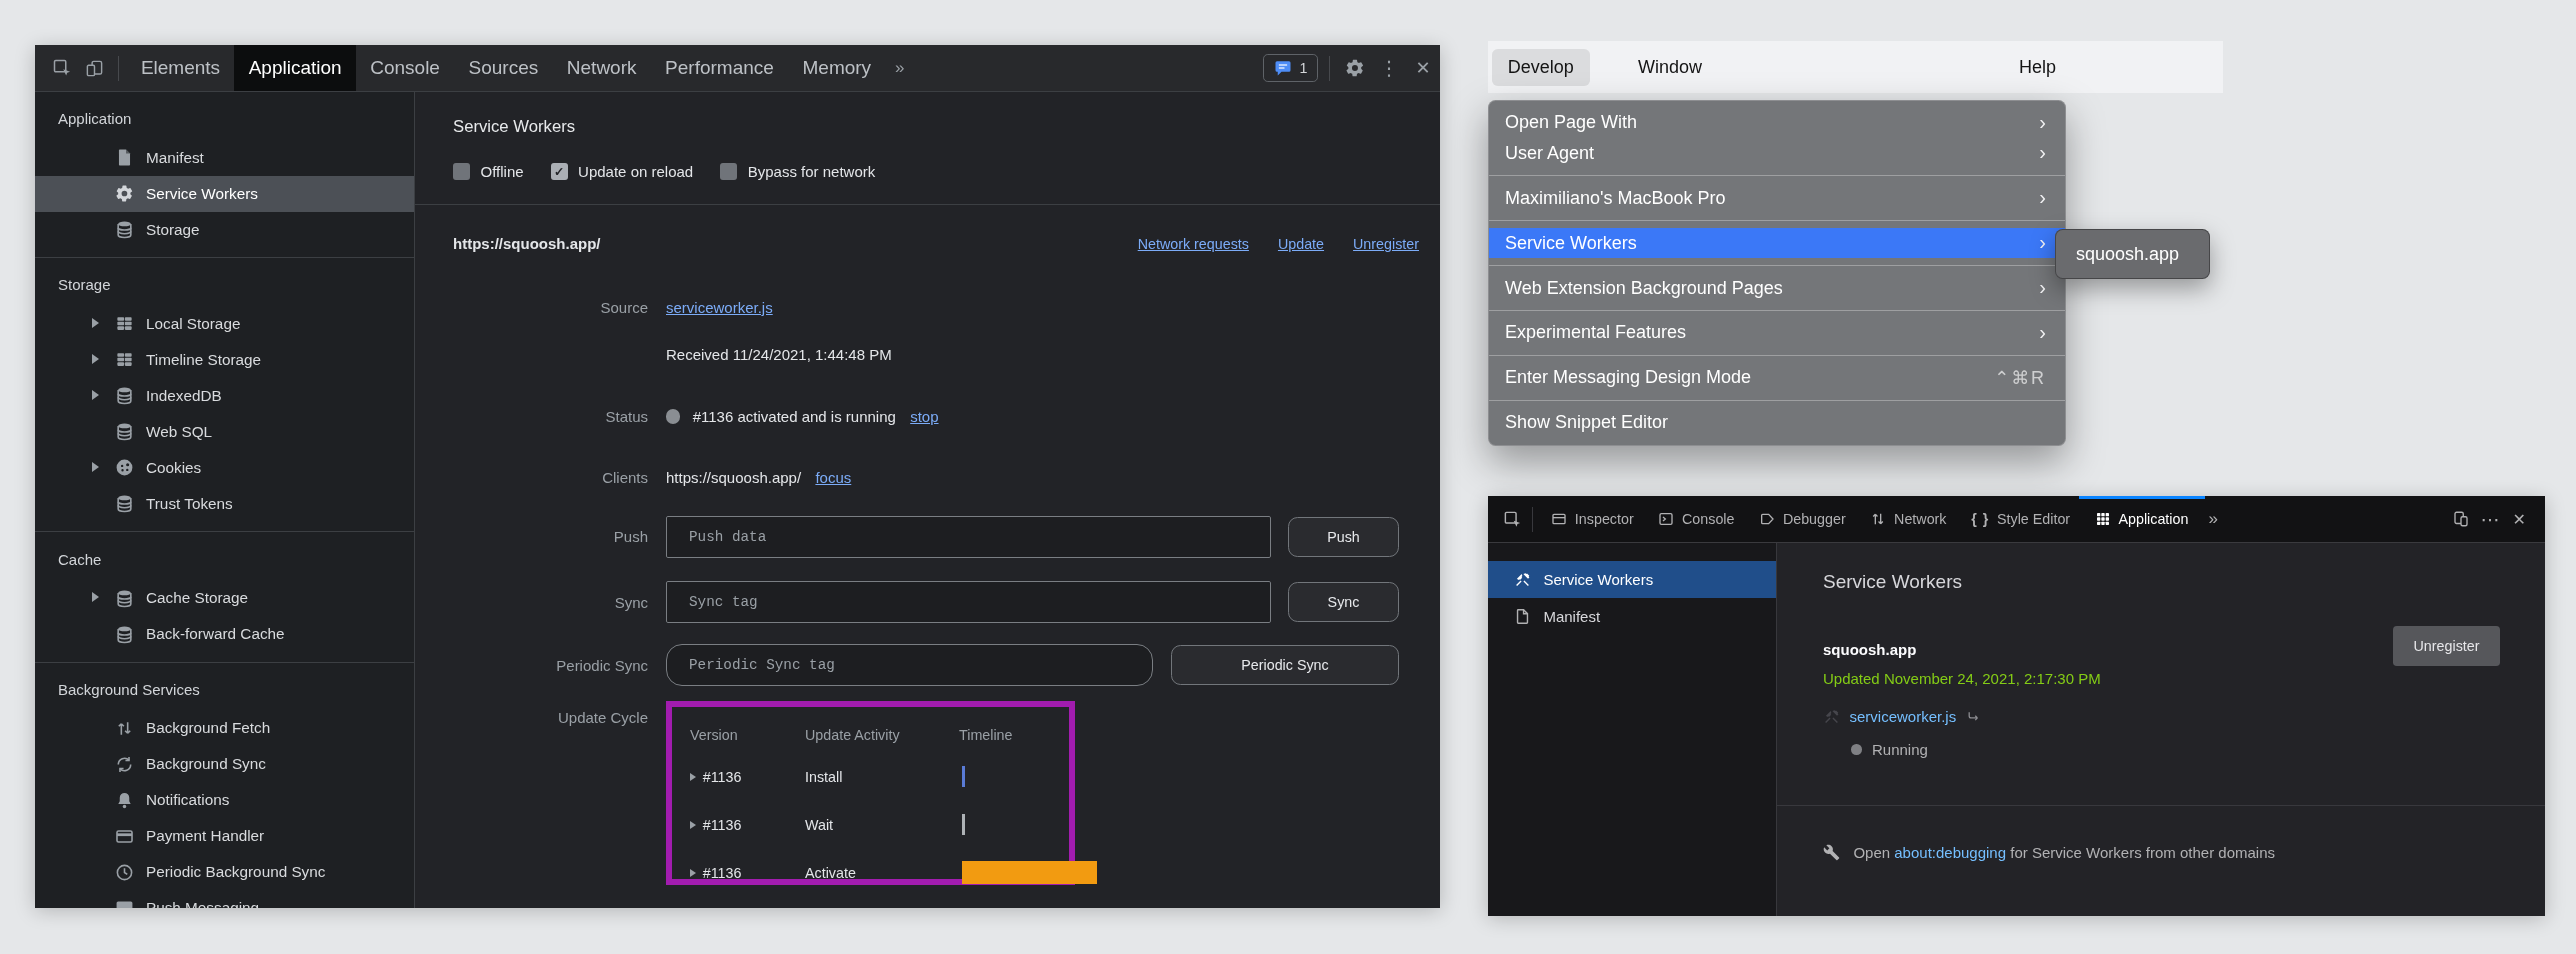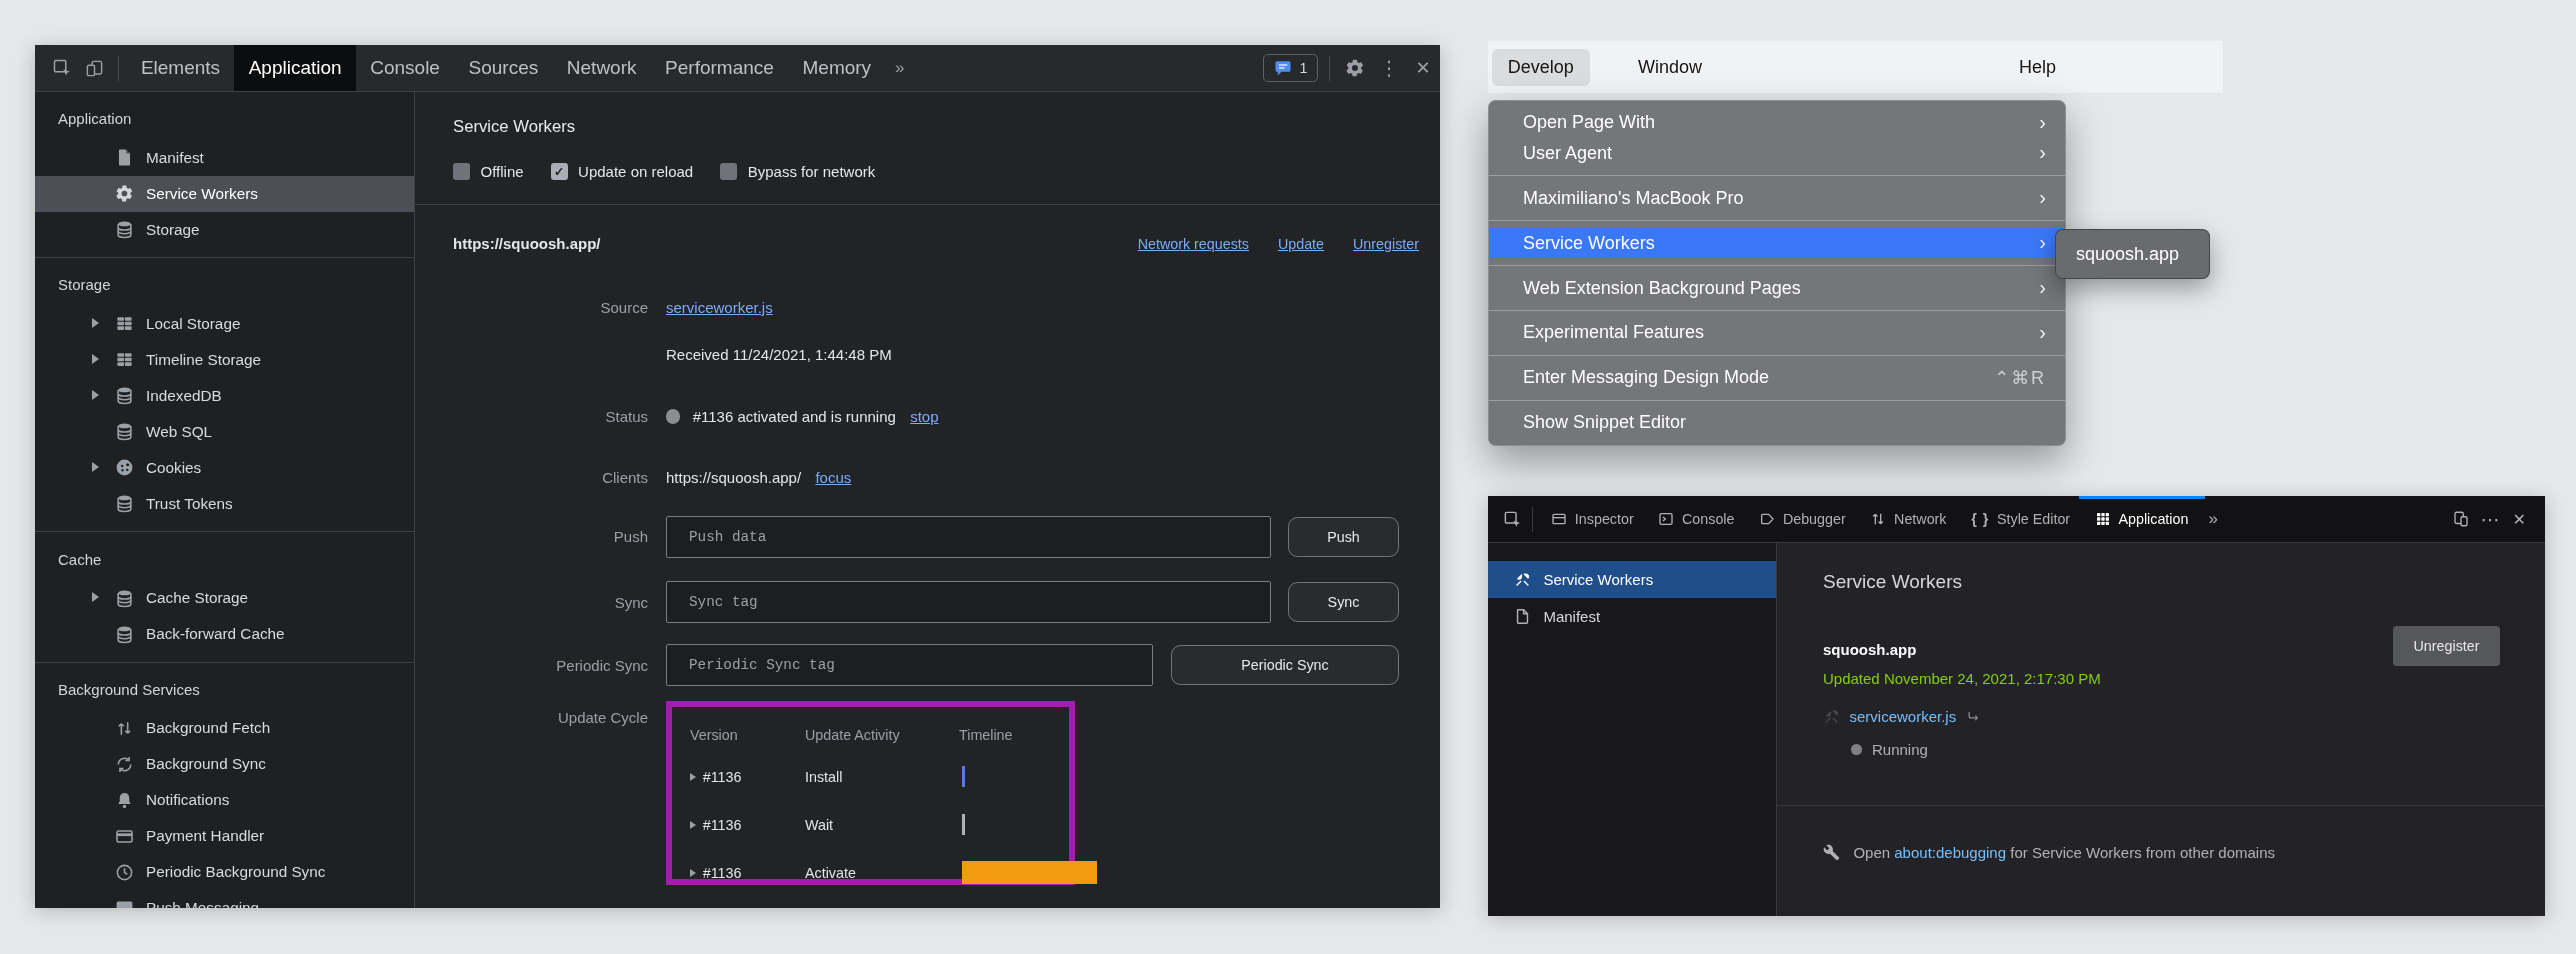--- a/index.html
+++ b/index.html
@@ -93,21 +93,21 @@
   .bar-orange { position:absolute; width:135px; height:23px; background:#f29b11; }
 
   
   .menubar { position:absolute; left:1488px; top:41px; width:735px; height:52px; background:#f1f2f4;
     font-size:18px; color:#141414; }
   .mb-item { position:absolute; top:7.6px; height:37px; display:flex; align-items:center; padding:5px 16px; border-radius:5.7px; }
   .mb-item.open { background:rgba(0,0,0,.09); }
   .menu { position:absolute; left:1488px; top:100px; width:578px; background:#747679;
     border:1px solid rgba(255,255,255,.18); border-radius:7.6px; padding:6.7px 0;
     box-shadow:0 15.3px 38px rgba(0,0,0,.35); font-size:18px; color:#ffffff; }
-  .s-item { height:30.5px; display:flex; align-items:center; padding:0 19px 0 34px; }
+  .s-item { height:30.5px; display:flex; align-items:center; padding:0 19px 0 16px; }
   .s-item.sel { background:#3b78f7; }
   .s-lab { flex:1; }
   .s-chev { font-size:20px; line-height:1; color:#f2f2f4; margin-top:-1.9px; }
   .s-short { color:rgba(255,255,255,.65); letter-spacing:1.9px; }
   .s-sep { height:1px; background:rgba(255,255,255,.3); margin:6.7px 0; }
   .submenu { position:absolute; left:2055px; top:229px; width:155px; height:50px; background:#6a6b6e;
     border:1px solid rgba(40,40,42,.55); border-radius:7.6px; box-shadow:0 9.5px 25px rgba(0,0,0,.35);
     display:flex; align-items:center; padding-left:20px; color:#ffffff; font-size:18px; }
 
   
@@ -455,21 +455,21 @@
 
       <div class="m-row" style="top:498px;">
         <span class="m-label">Sync</span>
       </div>
       <input class="m-input" style="top: 489px; width: 605px;" placeholder="Sync tag">
       <button class="m-btn" style="top:490px; width:111px;">Sync</button>
 
       <div class="m-row" style="top:561px;">
         <span class="m-label">Periodic Sync</span>
       </div>
-      <input class="m-input" style="top: 552px; width: 487px;" placeholder="Periodic Sync tag">
+      <input class="m-input" style="top: 552px; width: 487px; border-radius: 16px;" placeholder="Periodic Sync tag">
       <button class="m-btn" style="top:553px; width:228px;">Periodic Sync</button>
 
       <div class="m-row" style="top:613px;">
         <span class="m-label">Update Cycle</span>
       </div>
       <div class="m-table">
         <span class="m-th" style="left:18px; top:16px;">Version</span>
         <span class="m-th" style="left:133px; top:16px;">Update Activity</span>
         <span class="m-th" style="left:287px; top:16px;">Timeline</span>
 

